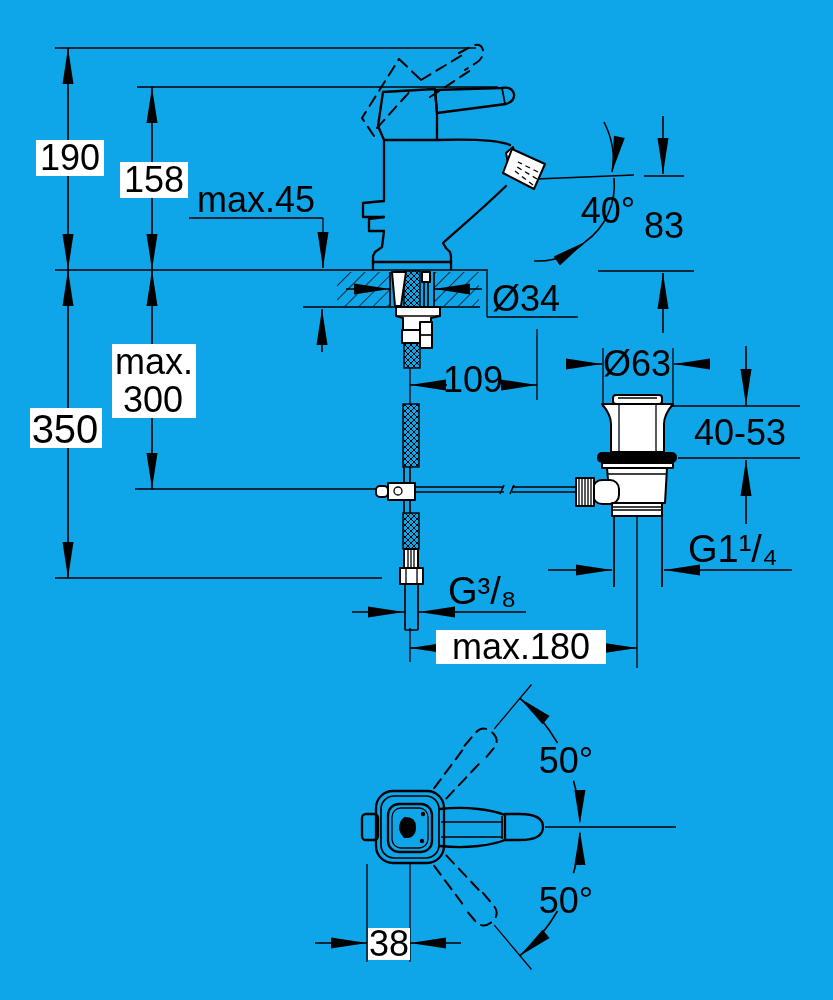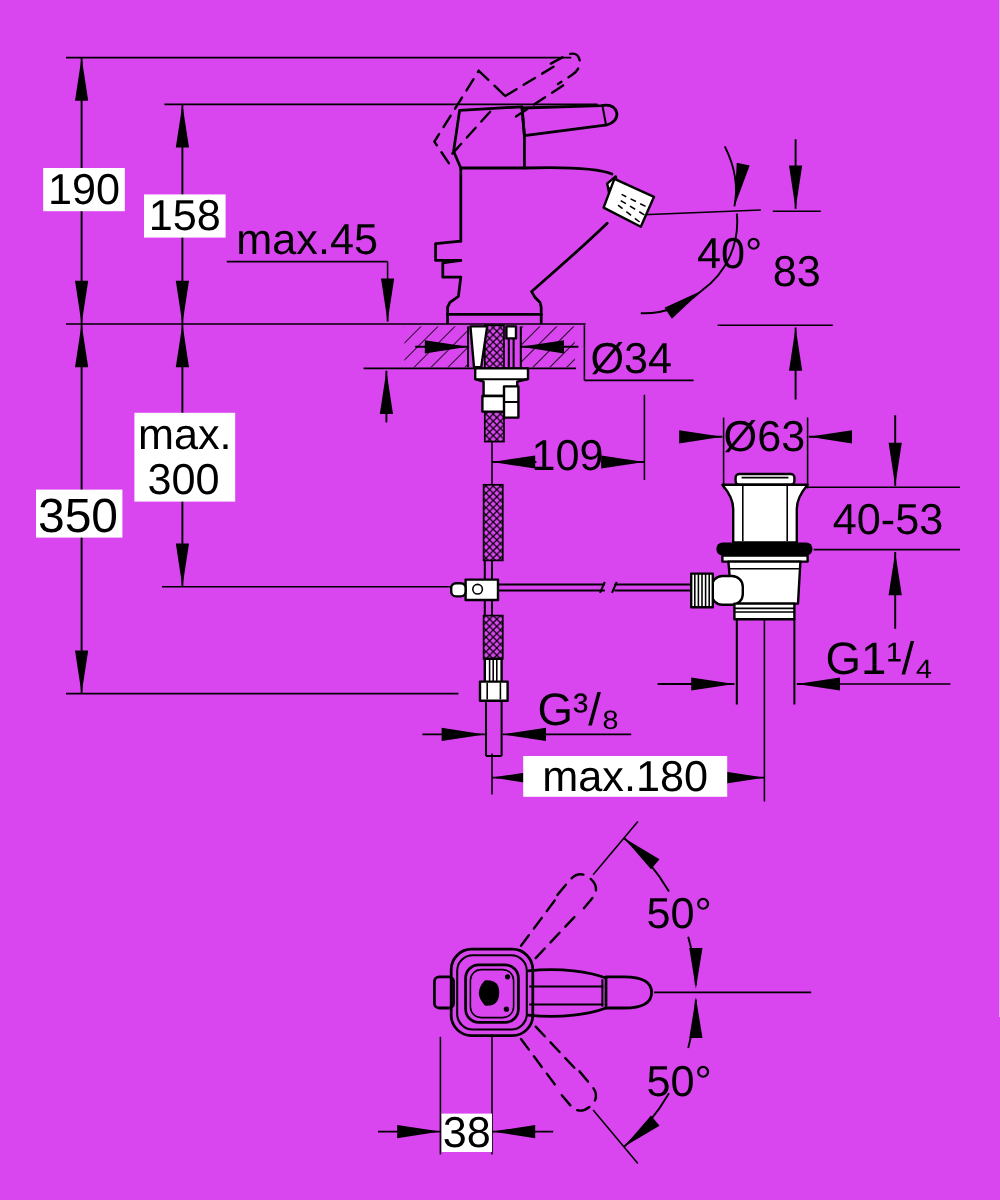--- a/index.html
+++ b/index.html
@@ -1,16 +1,16 @@
 <!DOCTYPE html>
 <html><head>
 <meta charset="utf-8">
 <style>
   html,body{margin:0;padding:0;background:#fff;}
-  .stage{position:relative;width:833px;height:1000px;background:#d946ef;overflow:hidden;}
+  .stage{position:relative;width:833px;height:1000px;background:#0ea5e9;overflow:hidden;}
   svg{position:absolute;left:0;top:0;}
   .obj{stroke:#000;stroke-width:2.3;fill:none;stroke-linejoin:round;stroke-linecap:round;}
   .obj2{stroke:#000;stroke-width:1.7;fill:none;stroke-linejoin:round;}
   .thin{stroke:#000;stroke-width:1.3;fill:none;}
   .dim{stroke:#000;stroke-width:1.6;fill:none;}
   .dash{stroke:#000;stroke-width:2;fill:none;stroke-dasharray:11 7;stroke-linecap:round;}
   .sdash{stroke:#000;stroke-width:1.3;fill:none;stroke-dasharray:5 4;}
   .wfill{fill:#ffffff;stroke:#000;stroke-width:2;stroke-linejoin:round;}
   .bfill{fill:#000;stroke:none;}
   .t{font-family:"Liberation Sans","DejaVu Sans",sans-serif;font-size:36px;fill:#000;}

